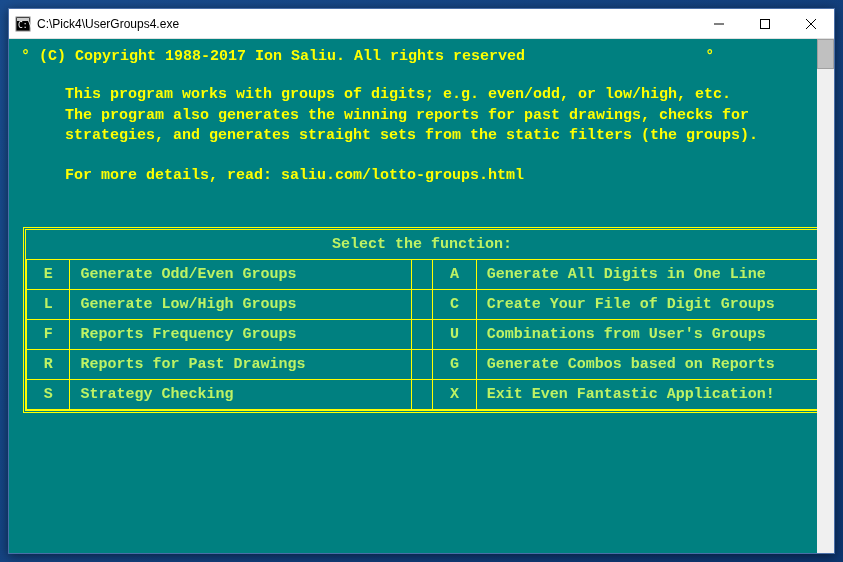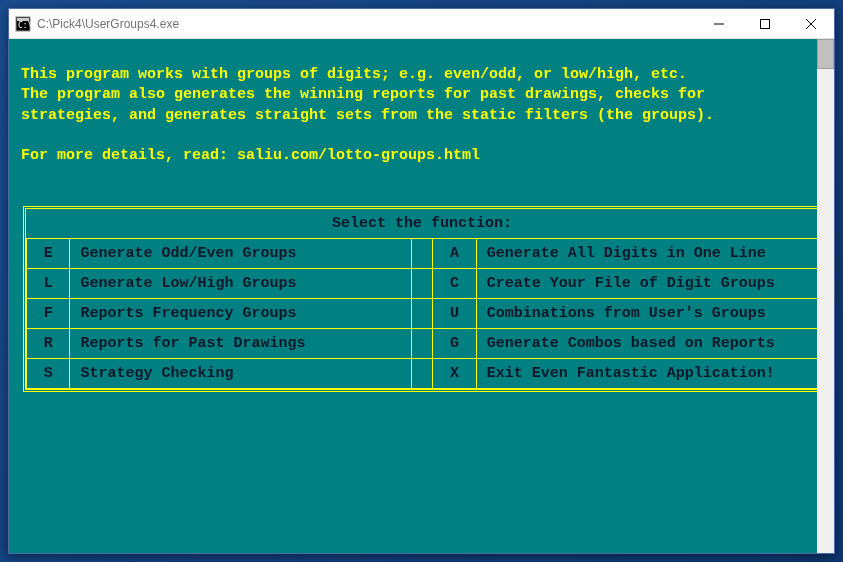--- a/index.html
+++ b/index.html
@@ -28,21 +28,21 @@
     padding: 0 0 0 6px;
   }
   .app-icon {
     width: 16px;
     height: 16px;
     margin-right: 6px;
   }
   .title-text {
     flex: 1;
     font-size: 12px;
-    color: #737373;
+    color: #000000;
   }
   .win-controls {
     display: flex;
     height: 100%;
   }
   .win-btn {
     width: 46px;
     height: 100%;
     display: flex;
     align-items: center;
@@ -82,41 +82,42 @@
   .header-line {
     color: #ffff00;
     white-space: pre;
     line-height: 1.35;
   }
   .marker { color: #ffff00; }
   .desc {
     margin-top: 18px;
     line-height: 1.35;
     white-space: pre-wrap;
+    margin-left: 44px;
   }
   .menu-wrap {
     margin-top: 40px;
     padding: 0 2px 0 2px;
   }
   .menu-box {
     border: 3px double #ffff00;
     width: 798px;
   }
   .menu-title-row td {
     text-align: center;
     padding: 6px 0;
   }
   table.menu {
     border-collapse: collapse;
     width: 100%;
   }
   table.menu td {
     border: 1px solid #ffff00;
     padding: 6px 10px;
-    color: #0f172a;
+    color: #bef264;
     font-family: 'Courier New', monospace;
     font-size: 15px;
     font-weight: bold;
   }
   td.key {
     width: 42px;
     text-align: center;
   }
   td.sep {
     width: 8px;
@@ -159,20 +160,21 @@
       <div class="win-btn close">
         <svg width="10" height="10" viewBox="0 0 10 10">
             <line x1="0" y1="0" x2="10" y2="10" stroke="#000" stroke-width="1"></line>
             <line x1="10" y1="0" x2="0" y2="10" stroke="#000" stroke-width="1"></line>
           </svg>
       </div>
     </div>
   </div>
 
   <div class="console">
+    <div class="header-line"><span class="marker">° </span><span>(C) Copyright 1988-2017 Ion Saliu. All rights reserved</span><span>                    </span><span class="marker">°</span></div>
 
     <div class="desc"><span>This program works with groups of digits; e.g. even/odd, or low/high, etc.</span>
 <span>The program also generates the winning reports for past drawings, checks for</span>
 <span>strategies, and generates straight sets from the static filters (the groups).</span>
 
 <span>For more details, read: saliu.com/lotto-groups.html</span></div>
 
     <div class="menu-wrap">
       <div class="menu-box">
         <table class="menu">

